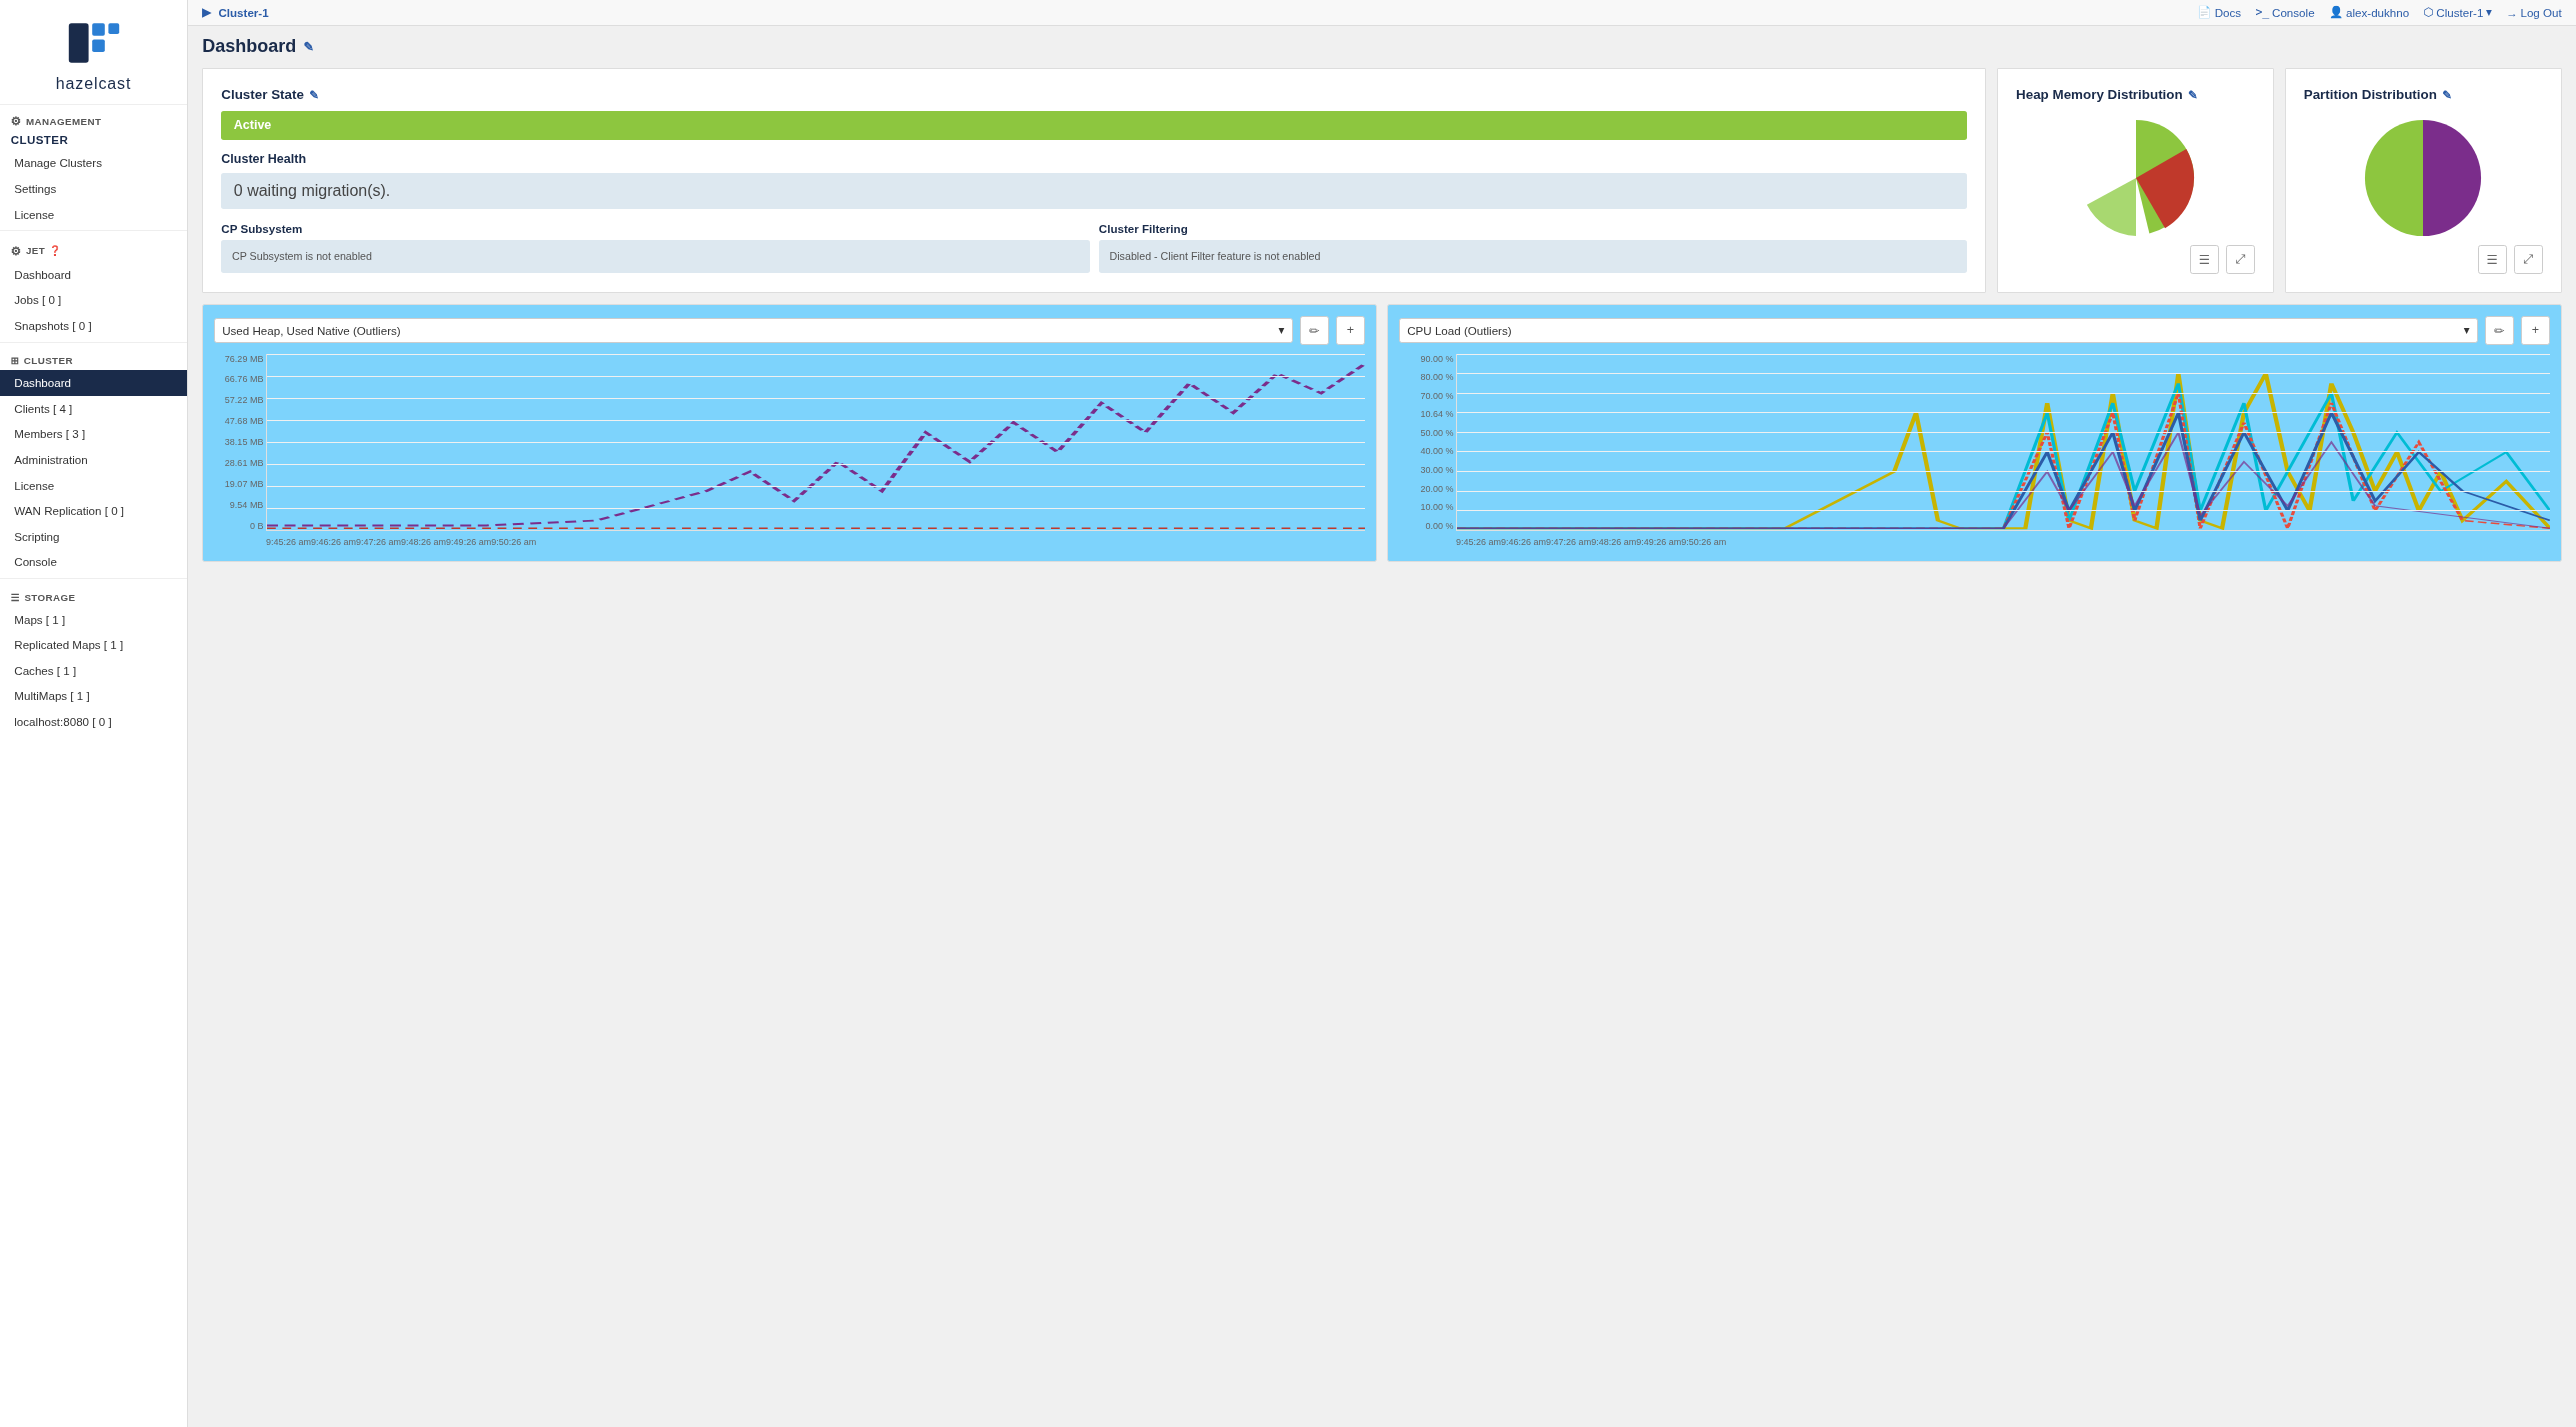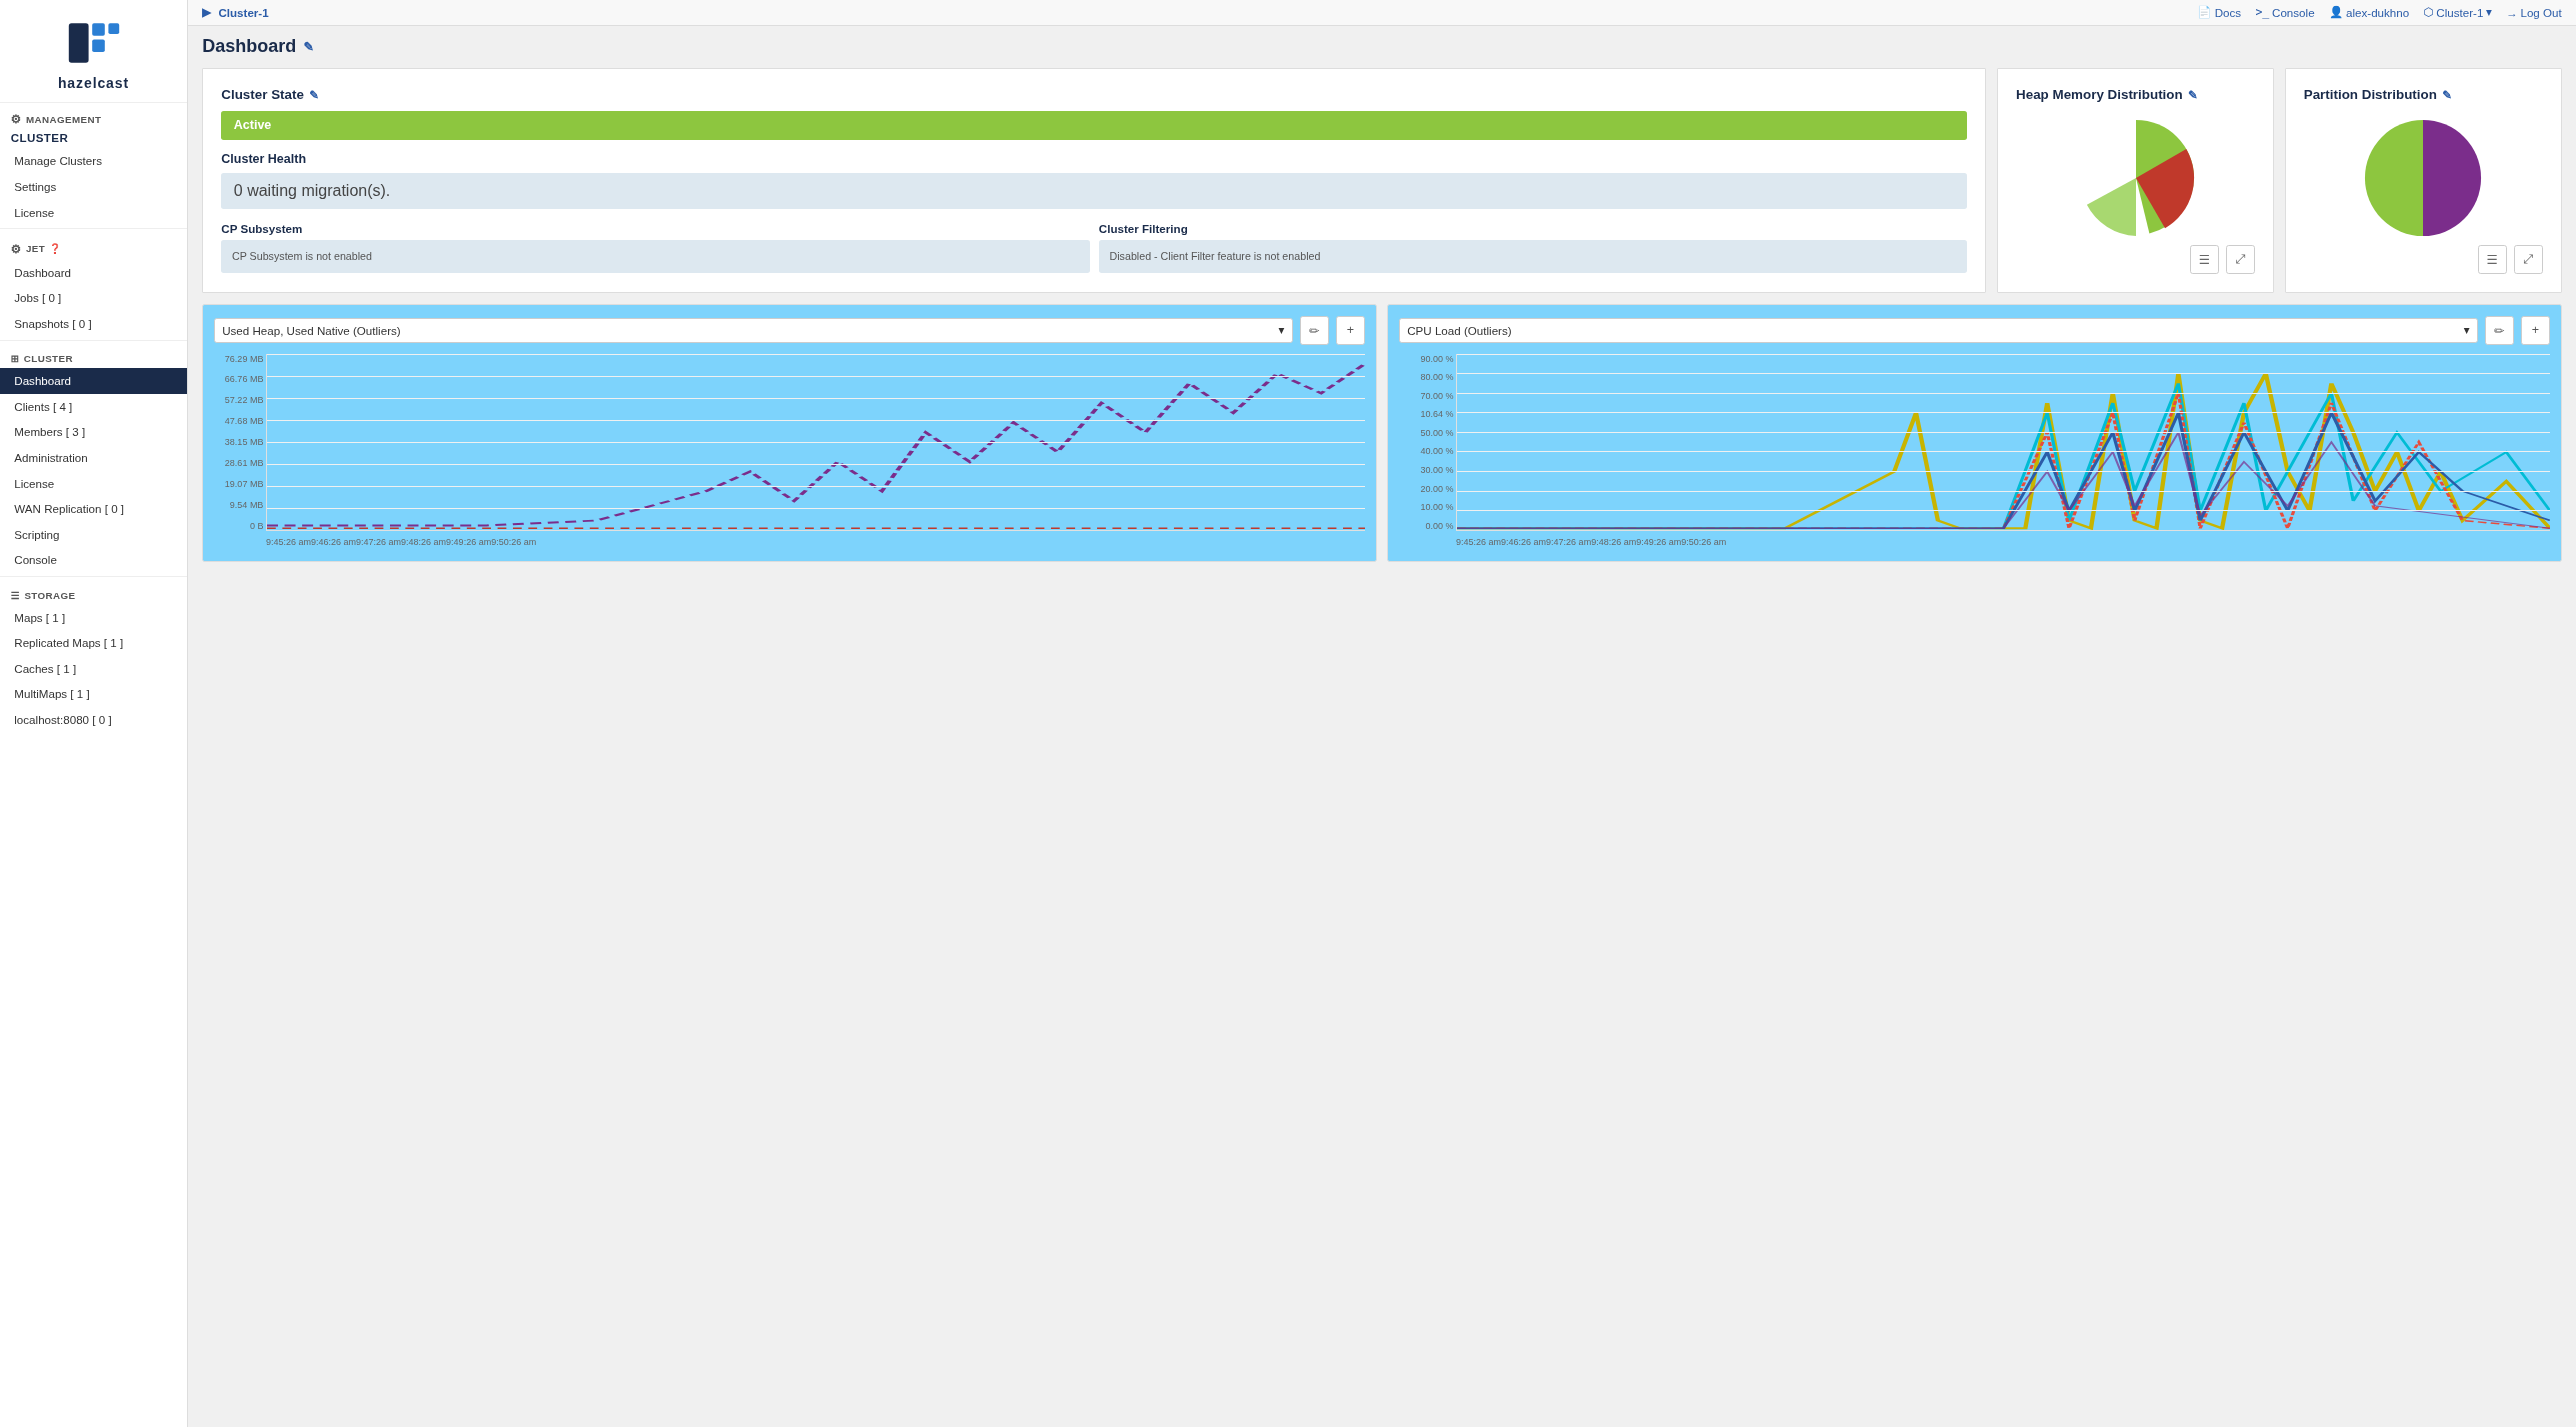--- a/index.html
+++ b/index.html
@@ -22,22 +22,22 @@
       display: flex;
       flex-direction: column;
       align-items: center;
     }
     .logo-icon {
       width: 54px;
       height: 54px;
       margin-bottom: 5.4px;
     }
     .logo-text {
-      font-size: 14px;
-      font-weight: bold;
+      font-size: 16px;
+      font-weight: normal;
       color: #1a2b4a;
       letter-spacing: 0.9px;
     }
 
     .sidebar-section-header {
       font-size: 9.8px;
       font-weight: bold;
       color: #555;
       padding: 9px 10.7px 3.6px;
       display: flex;

